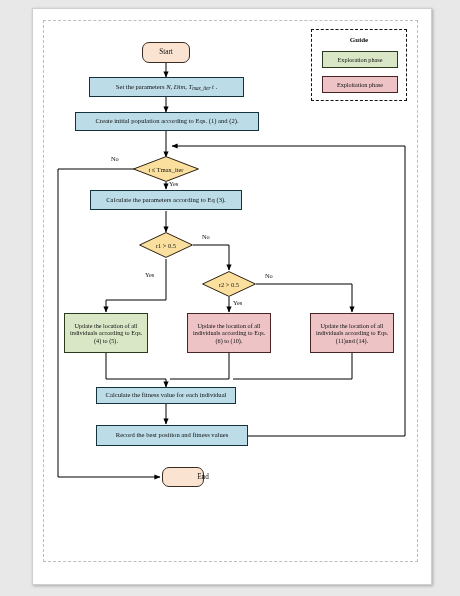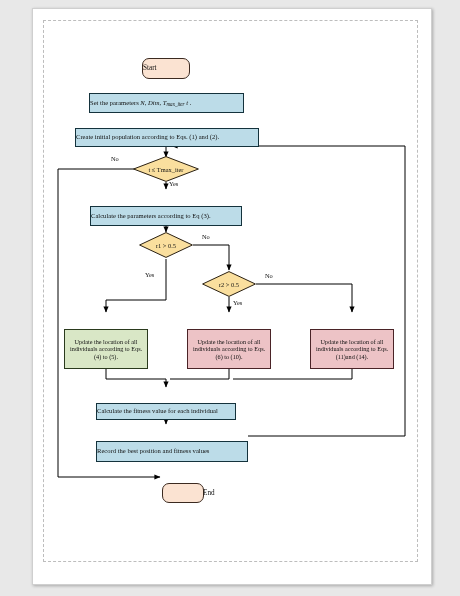--- a/index.html
+++ b/index.html
@@ -48,24 +48,24 @@
     width: 398px;
     height: 575px;
     overflow: visible;
   }
   
   .node {
     position: absolute;
     box-sizing: border-box;
     display: flex;
     align-items: center;
+    justify-content: center;
     text-align: center;
     color: #111111;
     line-height: 1.22;
-    margin-top: 16px;
   }
   .terminator {
     background: #fbe3d2;
     border: 1px solid #3b2a20;
     border-radius: 7px;
     font-size: 7.2px;
   }
   .process-blue {
     background: #bcdce8;
     border: 1px solid #14323c;
@@ -268,16 +268,25 @@
       </div>
 
       <div class="node process-blue" style="left:63px; top:416px; width:152px; height:21px;">
         <span>Record the best position and fitness values</span>
       </div>
 
       <div class="node terminator" style="left:129px; top:458px; width:34px; height:20px;padding-left:40px;">
         <span>End</span>
       </div>
 
+      <div id="legend">
+        <div id="legend-title">Guide</div>
+        <div id="legend-chip-explore" class="legend-chip">
+          <span>Exploration phase</span>
+        </div>
+        <div id="legend-chip-exploit" class="legend-chip">
+          <span>Exploitation phase</span>
+        </div>
+      </div>
 
     </div>
   </div>
 </div>
 
 </body></html>

